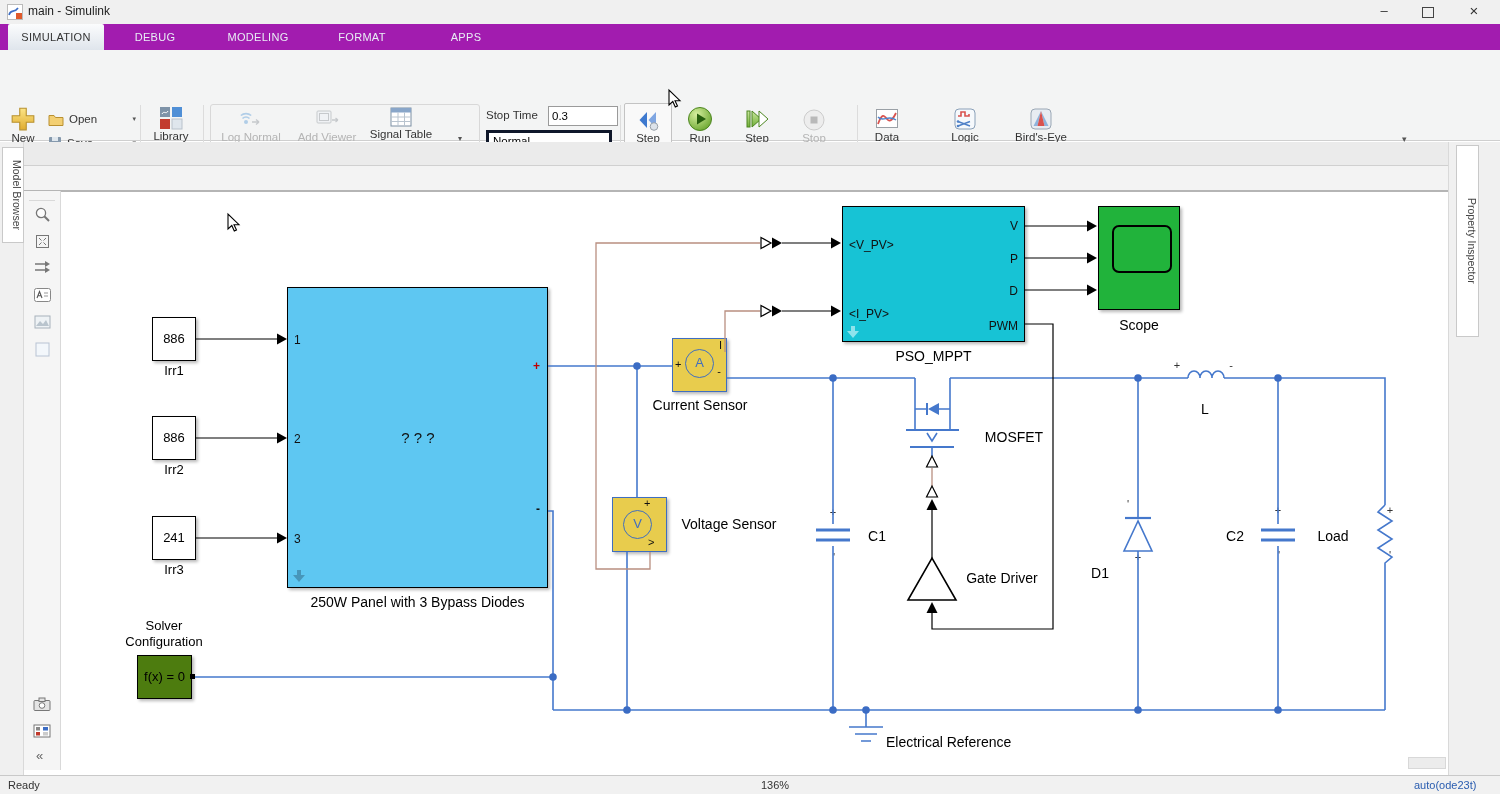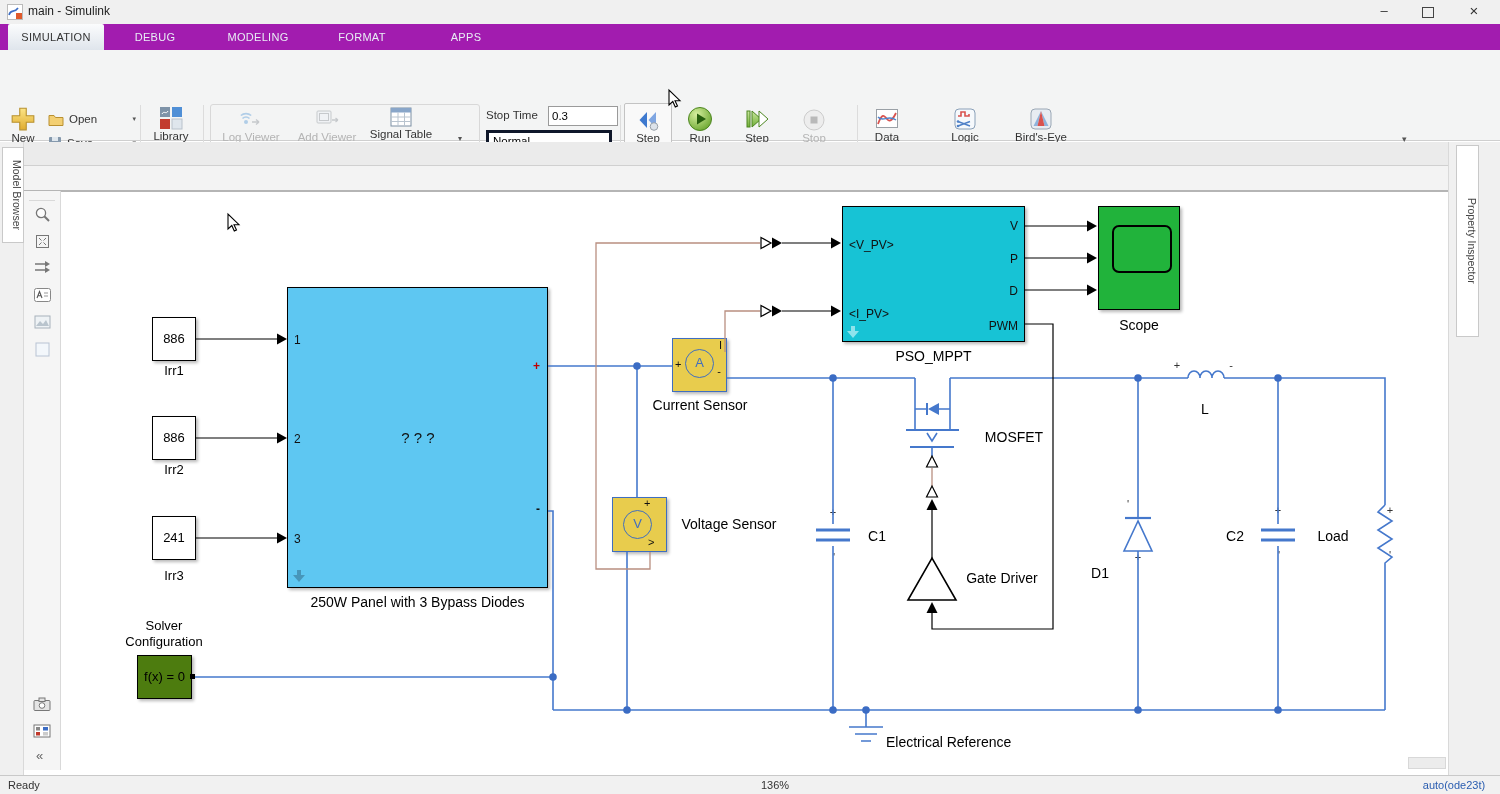--- a/index.html
+++ b/index.html
@@ -193,21 +193,21 @@
 
     <div class="abs" id="grpPrepare"></div>
     <div class="abs" style="left:216px;top:57px;width:70px;">
       <div style="margin:0 auto;width:24px;">
         <svg width="24" height="24" opacity="0.5">
             <circle cx="7" cy="15" r="2" fill="#6fa8dc"></circle>
             <path d="M3.5,11.5 a5,5 0 0 1 7,0 M1.8,8.5 a8,8 0 0 1 10.4,0" fill="none" stroke="#6fa8dc" stroke-width="1.6"></path>
             <path d="M13,15 h7 M20,15 l-3,-2.5 M20,15 l-3,2.5" stroke="#9aa0a6" stroke-width="1.4" fill="none"></path>
           </svg>
       </div>
-      <div class="blabel dis">Log Viewer</div>
+      <div class="blabel dis">Log Normal</div>
     </div>
     <div class="abs" style="left:292px;top:57px;width:70px;">
       <div style="margin:0 auto;width:24px;">
         <svg width="24" height="24" opacity="0.5">
             <rect x="2" y="4" width="14" height="12" rx="1" fill="#eef2f6" stroke="#9aa0a6"></rect>
             <rect x="4.5" y="6.5" width="9" height="7" fill="none" stroke="#9aa0a6"></rect>
             <path d="M17,13 h6 M23,13 l-2.5,-2 M23,13 l-2.5,2" stroke="#9aa0a6" fill="none" stroke-width="1.3"></path>
           </svg>
       </div>
       <div class="blabel dis">Add Viewer</div>
@@ -450,21 +450,21 @@
   <div class="abs" id="canvas"></div>
   <div class="abs" style="left:1408px;top:757px;width:38px;height:12px;background:#ececec;border:1px solid #d8d8d8;box-sizing:border-box;"></div>
 
   <div class="abs" style="left:0;top:0;width:0;height:0;">
 
     <div class="blk" style="left:152px;top:317px;width:44px;height:44px;background:#fff;text-align:center;line-height:42px;font-size:13px;">886</div>
     <div class="lbl" style="left:144px;top:363px;width:60px;font-size:13px;">Irr1</div>
     <div class="blk" style="left:152px;top:416px;width:44px;height:44px;background:#fff;text-align:center;line-height:42px;font-size:13px;">886</div>
     <div class="lbl" style="left:144px;top:462px;width:60px;font-size:13px;">Irr2</div>
     <div class="blk" style="left:152px;top:516px;width:44px;height:44px;background:#fff;text-align:center;line-height:42px;font-size:13px;">241</div>
-    <div class="lbl" style="left:144px;top:562px;width:60px;font-size:13px;margin-top:6px;">Irr3</div>
+    <div class="lbl" style="left:144px;top:562px;width:60px;font-size:13px;">Irr3</div>
 
     <div class="blk" style="left:287px;top:287px;width:261px;height:301px;background:#5ec7f2;">
       <div class="plbl" style="left:6px;top:45px;">1</div>
       <div class="plbl" style="left:6px;top:144px;">2</div>
       <div class="plbl" style="left:6px;top:244px;">3</div>
       <div class="plbl" style="left:70px;top:141px;width:120px;text-align:center;font-size:15px;">? ? ?</div>
       <div class="plbl" style="right:7px;top:71px;color:#c00000;font-weight:bold;">+</div>
       <div class="plbl" style="right:7px;top:214px;font-weight:bold;">-</div>
       <div style="position:absolute;left:5px;bottom:5px;">
         <div class="dstem" style="background:#4796ba;"></div>
@@ -619,16 +619,16 @@
 
     <g>
       <path transform="translate(228,214)" d="M0,0 L0,15 L3.8,11.5 L6.3,17 L8.5,16 L6,10.7 L11,10.7 Z" fill="#fff" stroke="#000" stroke-width="1.1"></path>
       <path transform="translate(669,90)" d="M0,0 L0,15 L3.8,11.5 L6.3,17 L8.5,16 L6,10.7 L11,10.7 Z" fill="#fff" stroke="#000" stroke-width="1.1"></path>
     </g>
   </svg>
 
   <div class="abs" id="status">
     <div class="abs" style="left:8px;top:3px;">Ready</div>
     <div class="abs" style="left:720px;top:3px;width:110px;text-align:center;">136%</div>
-    <div class="abs" style="left:1414px;top:3px;width:80px;text-align:center;color:#2a5db0;">auto(ode23t)</div>
+    <div class="abs" style="left:1414px;top:3px;width:80px;text-align:left;color:#2a5db0;">auto(ode23t)</div>
   </div>
 
 </div>
 
 </body></html>

